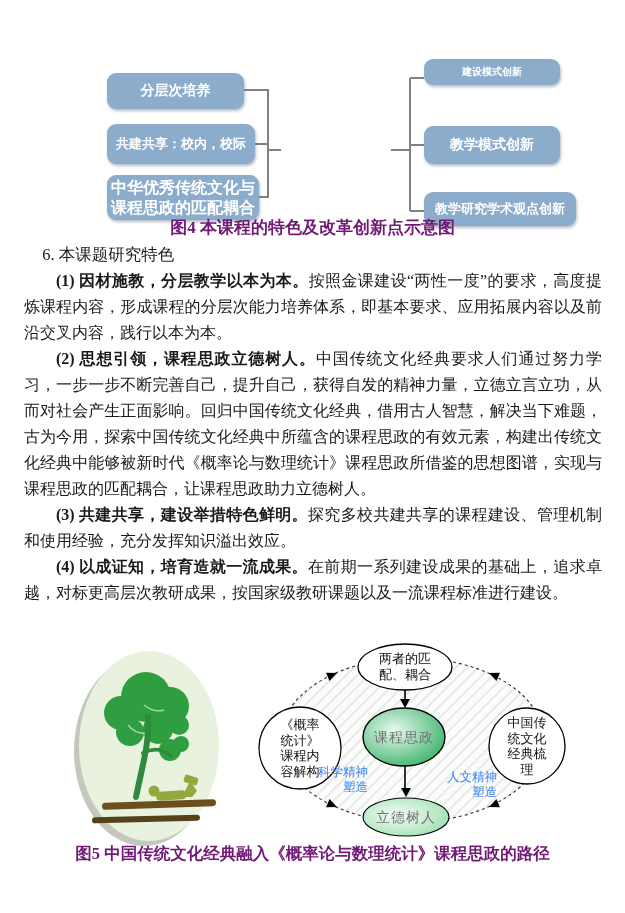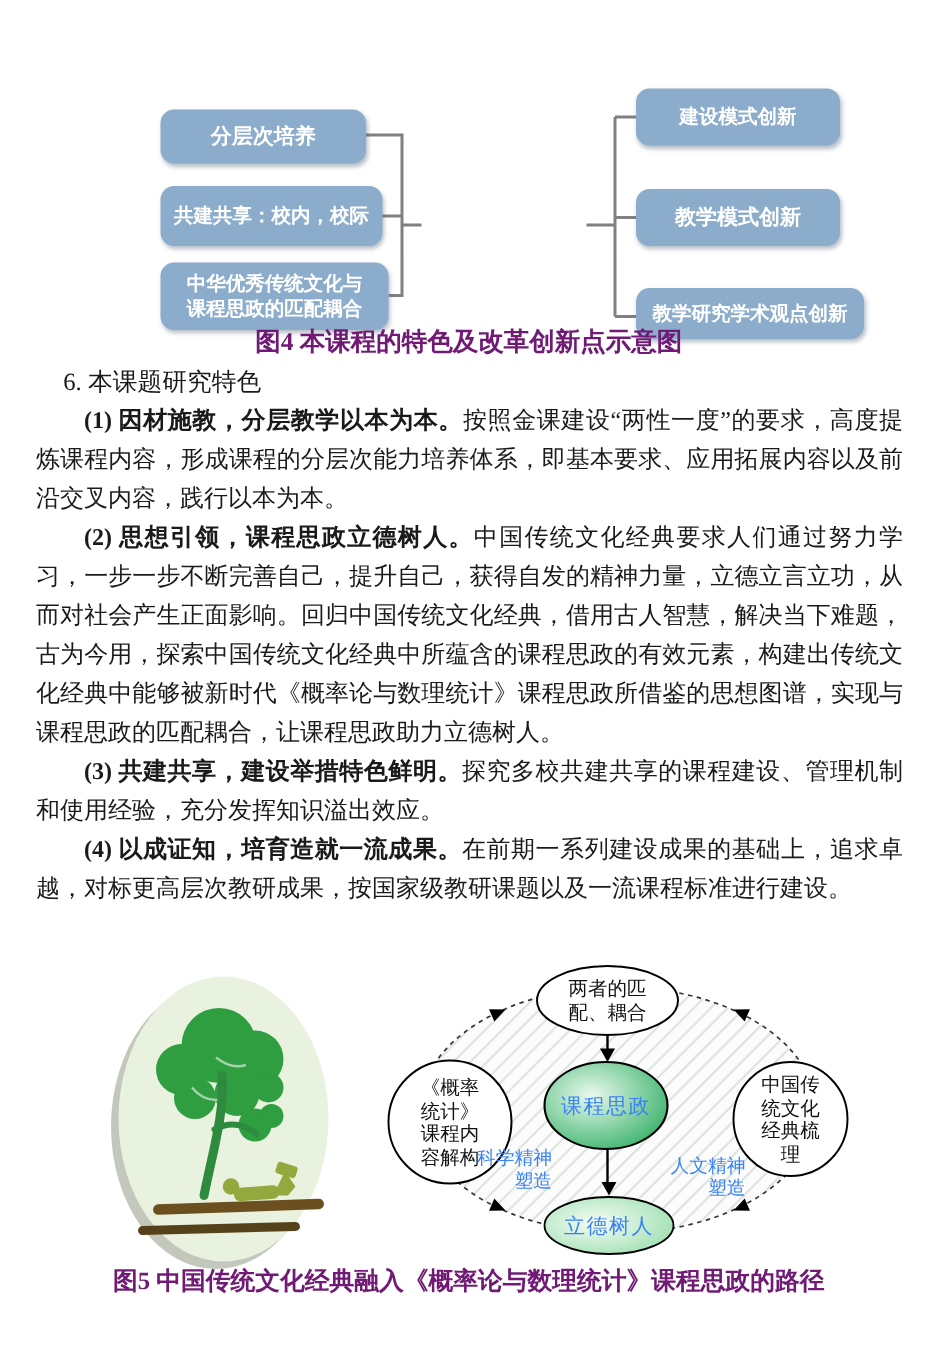--- a/index.html
+++ b/index.html
@@ -41,21 +41,21 @@
   .node-label {
     position:absolute; font-family:"Liberation Sans","DejaVu Sans",sans-serif;
     text-align:center; color:#111; line-height:15.5px; font-size:13px;
   }
   .node-label span { display:block; }
   .free-label {
     position:absolute; font-family:"Liberation Sans","DejaVu Sans",sans-serif;
     font-size:12.5px; line-height:15px; color:#3b82f6; text-align:right;
   }
   .free-label span { display:block; }
-  .green-text { color:#3b82f6; font-size:14px; letter-spacing:1px; }
+  .green-text { color:#737373; font-size:14px; letter-spacing:1px; }
   .tree-wrap { position:absolute; left:66px; top:645px; width:168px; height:210px; }
 </style>
 </head>
 <body>
 
 <div class="page">
 
   <div class="fig4">
     <svg class="connectors" width="625" height="190" viewBox="0 0 625 190">
       <g stroke="#808080" stroke-width="2" fill="none">
@@ -63,27 +63,27 @@
         <path d="M391,122 L410,122 M410,50 L410,183 M410,50 L424,50 M410,117 L424,117 M410,183 L424,183"></path>
       </g>
     </svg>
 
     <div class="fbox" style="left:107px; top:45px; width:137px; height:36px; font-size:14px;">
       <span>分层次培养</span>
     </div>
     <div class="fbox" style="left:107px; top:96px; width:148px; height:40px; font-size:13px;">
       <span>共建共享：校内，校际</span>
     </div>
-    <div class="fbox" style="left:107px; top:147px; width:152px; height:45px; font-size:13px;">
+    <div class="fbox" style="left:107px; top:147px; width:152px; height:45px; font-size:16px;">
       <span>中华优秀传统文化与</span>
       <span>课程思政的匹配耦合</span>
     </div>
 
 
-    <div class="fbox" style="left:424px; top:31px; width:136px; height:38px; font-size:13px;text-align:center;">
+    <div class="fbox" style="left:424px; top:31px; width:136px; height:26px; font-size:10px;text-align:center;">
       <span>建设模式创新</span>
     </div>
     <div class="fbox" style="left:424px; top:98px; width:136px; height:38px; font-size:14px;">
       <span>教学模式创新</span>
     </div>
     <div class="fbox" style="left:424px; top:164px; width:152px; height:34px; font-size:13px;">
       <span>教学研究学术观点创新</span>
     </div>
   </div>
 

